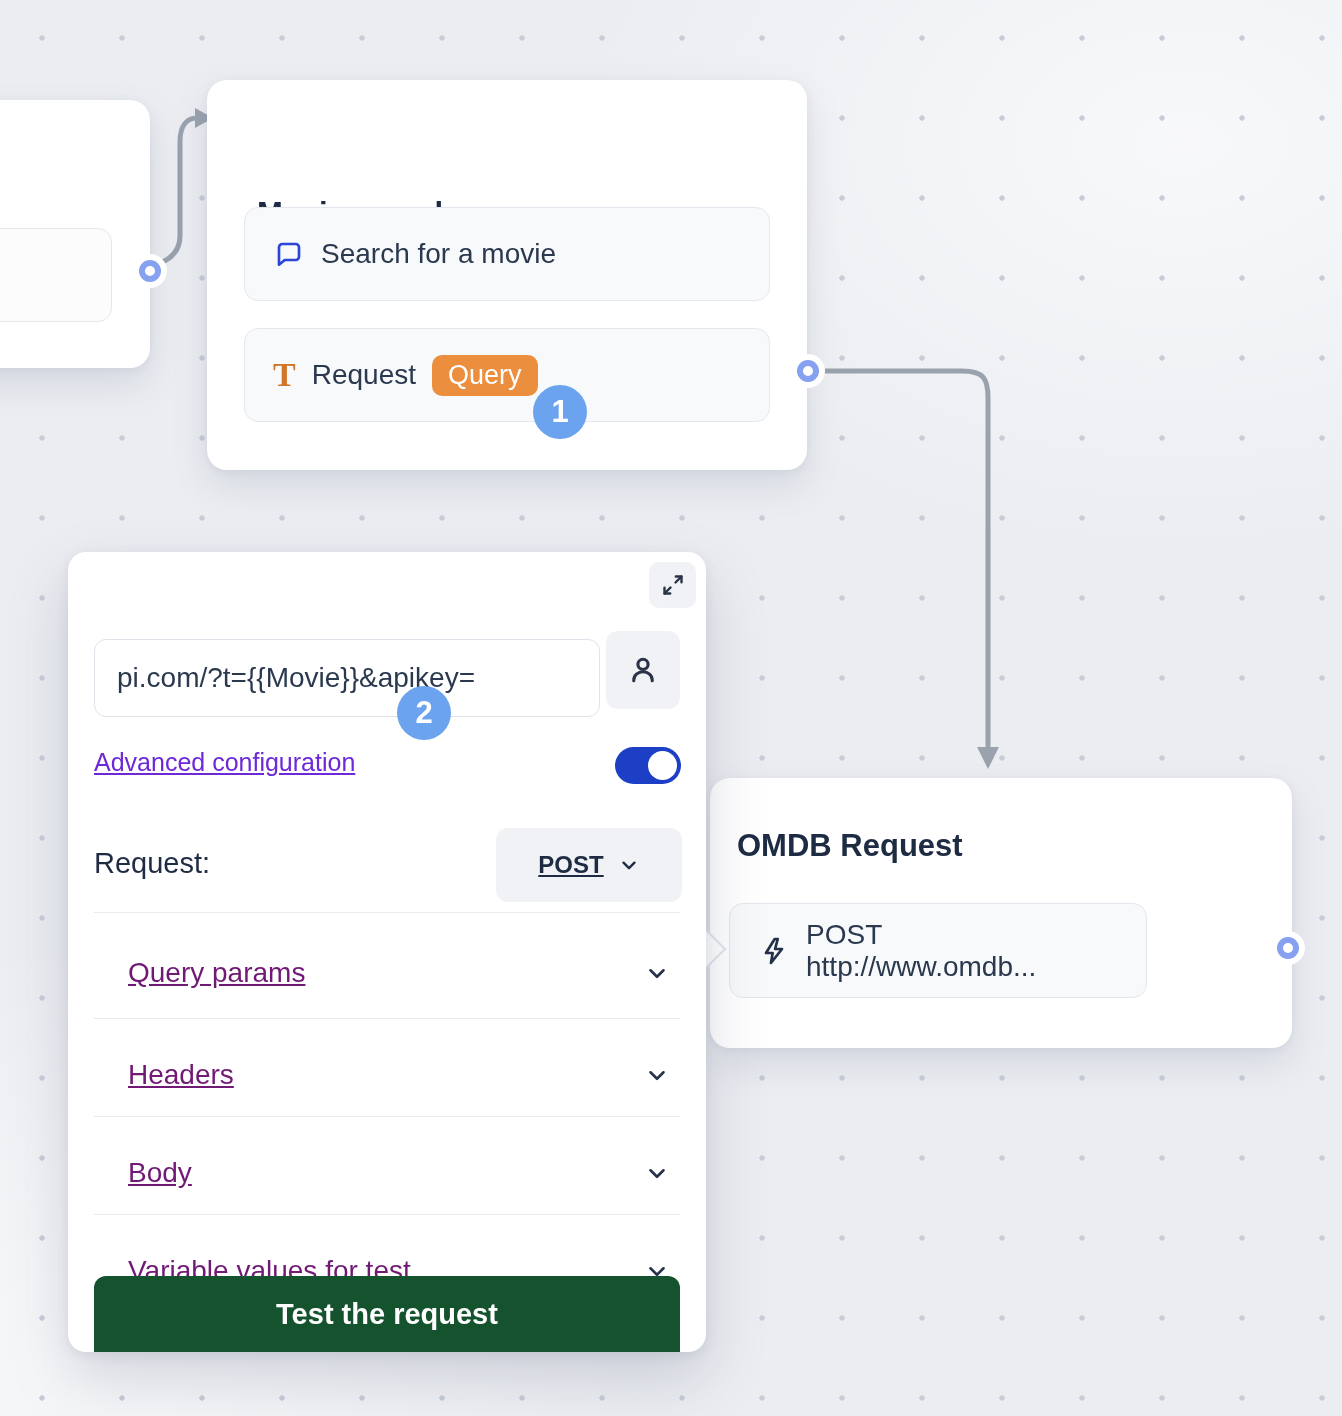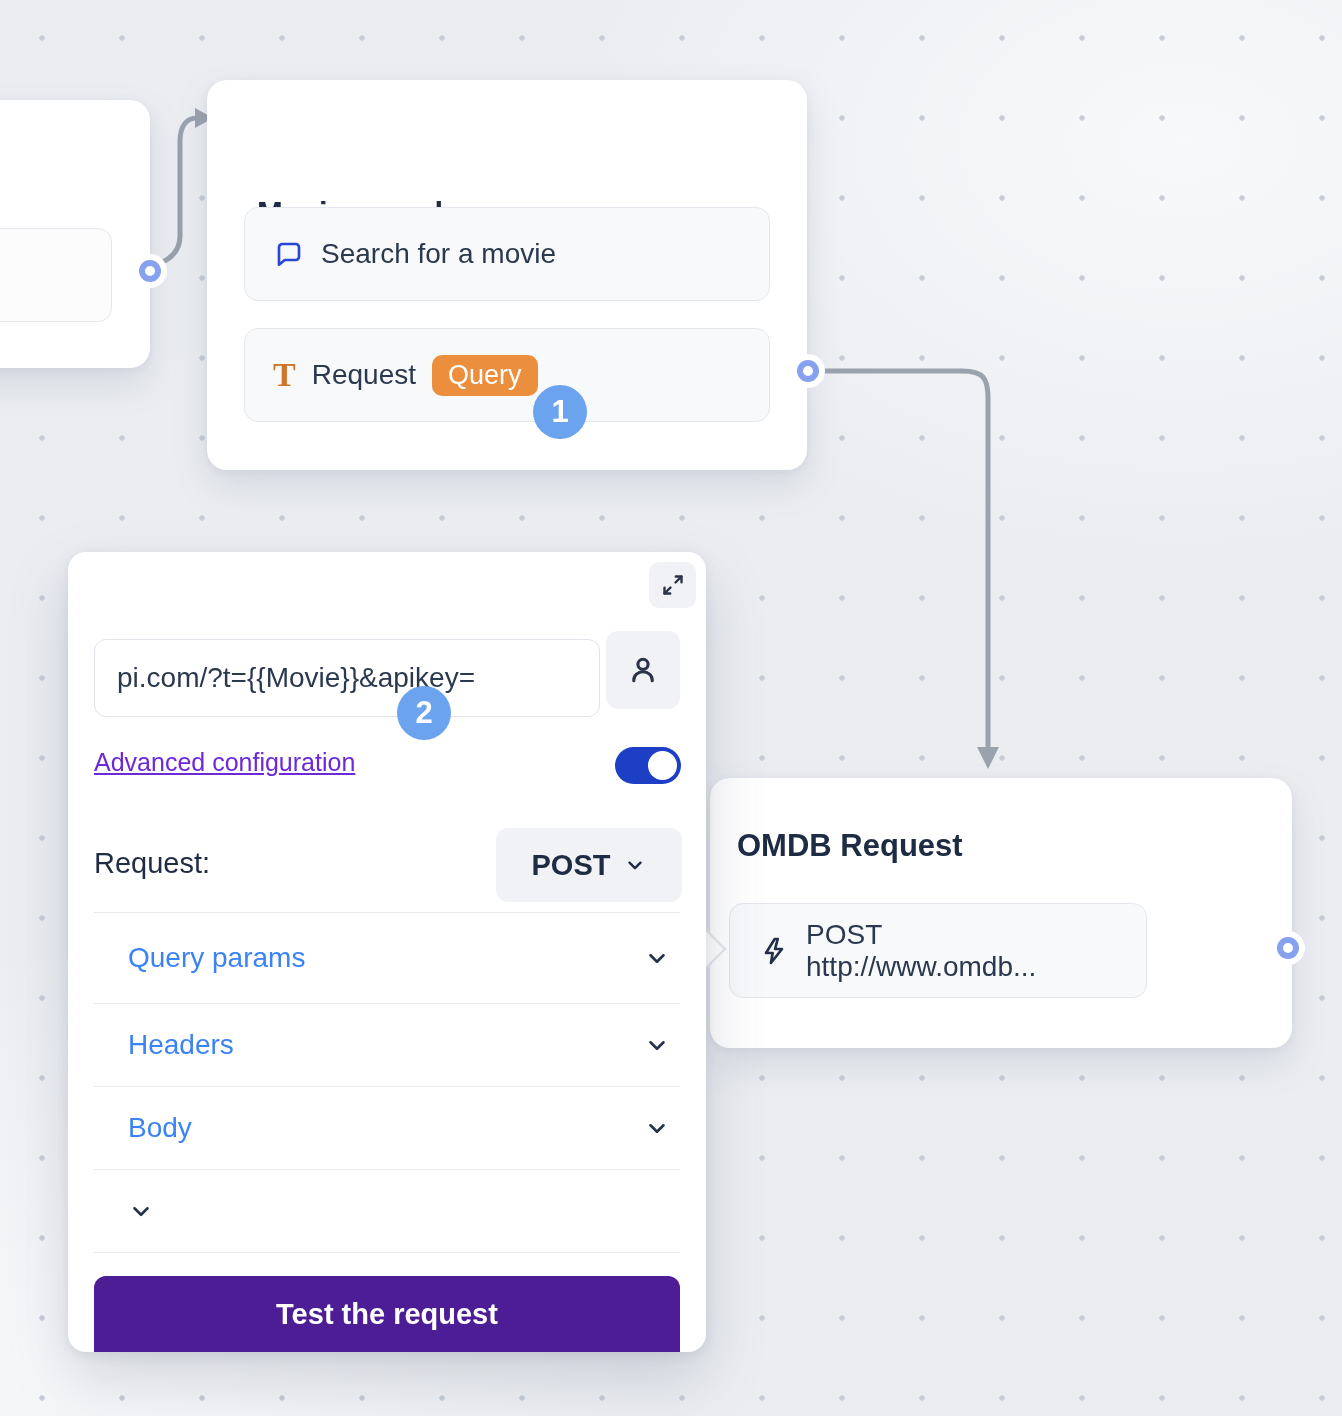--- a/index.html
+++ b/index.html
@@ -37,26 +37,26 @@
   .expand-btn{left:581px;top:10px;width:47px;height:46px;}
   .url-input{position:absolute;left:26px;top:79px;width:506px;height:78px;border:1.5px solid #dfe3ea;border-radius:12px;
     background:#fff;box-sizing:border-box;font-size:28px;color:#2b394e;line-height:75px;padding:0 22px;
     white-space:nowrap;overflow:hidden;margin-top:8px;}
   .person-btn{left:538px;top:79px;width:74px;height:78px;border-radius:12px;}
   .adv-label{position:absolute;left:26px;top:196px;font-size:25px;color:#6d28d9;text-decoration:underline;}
   .toggle{position:absolute;left:547px;top:195px;width:66px;height:37px;border-radius:19px;background:#1d3fc6;cursor:pointer;}
   .knob{position:absolute;right:4px;top:4px;width:29px;height:29px;border-radius:50%;background:#fff;}
   .method-label{position:absolute;left:26px;top:295px;font-size:29px;color:#1f2c44;}
   .method-select{position:absolute;left:428px;top:276px;width:186px;height:74px;background:#f1f2f5;border-radius:12px;
-    display:flex;align-items:center;justify-content:center;gap:14px;font-size:29px;font-weight:700;color:#1d2b43;cursor:pointer;}
+    display:flex;align-items:center;justify-content:center;gap:14px;font-size:24px;font-weight:700;color:#1d2b43;cursor:pointer;text-decoration:underline;}
   .sections{position:absolute;left:26px;top:360px;width:586px;border-bottom:1px solid #e8eaf0;}
   .section-row{height:82px;border-top:1px solid #e8eaf0;display:flex;align-items:center;justify-content:space-between;
-    padding:0 10px 0 34px;font-size:28px;color:#3b82f6;cursor:pointer;}
+    padding:15px 10px 0 34px;font-size:28px;color:#701a75;cursor:pointer;text-decoration:underline;}
   .section-row:first-child{height:90px;}
-  .test-btn{position:absolute;left:26px;top:724px;width:586px;height:76px;background:#4c1d95;border:none;
+  .test-btn{position:absolute;left:26px;top:724px;width:586px;height:76px;background:#14532d;border:none;
     border-radius:12px 12px 0 0;color:#fff;font-size:29px;font-weight:700;font-family:inherit;cursor:pointer;}
 </style>
 </head>
 <body>
 
 <div class="canvas">
 
   <svg class="connectors" width="1342" height="1416">
     <g fill="none" stroke="#9aa2ae" stroke-width="5" stroke-linecap="round">
       <path d="M 152 266 C 170 261 180 252 180 236 L 180 142 C 180 124 188 118 197 118"></path>
@@ -170,20 +170,21 @@
       </div>
       <div class="section-row">
         <span>Body</span>
         <span class="icon">
           <svg width="26" height="26" viewBox="0 0 24 24" fill="none" stroke="#25324a" stroke-width="2.4" stroke-linecap="round" stroke-linejoin="round">
               <polyline points="6,9.5 12,15.5 18,9.5"></polyline>
             </svg>
         </span>
       </div>
       <div class="section-row">
+        <span>Variable values for test</span>
         <span class="icon">
           <svg width="26" height="26" viewBox="0 0 24 24" fill="none" stroke="#25324a" stroke-width="2.4" stroke-linecap="round" stroke-linejoin="round">
               <polyline points="6,9.5 12,15.5 18,9.5"></polyline>
             </svg>
         </span>
       </div>
     </div>
 
     <button class="test-btn">Test the request</button>
   </div>

